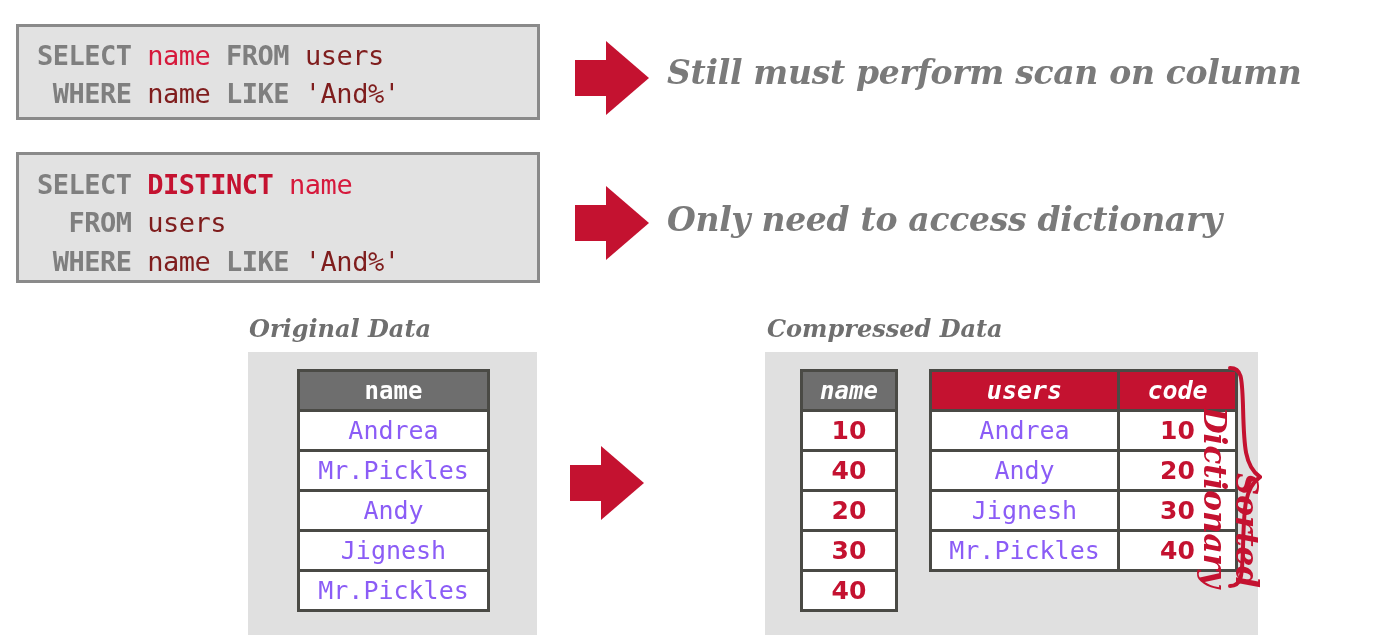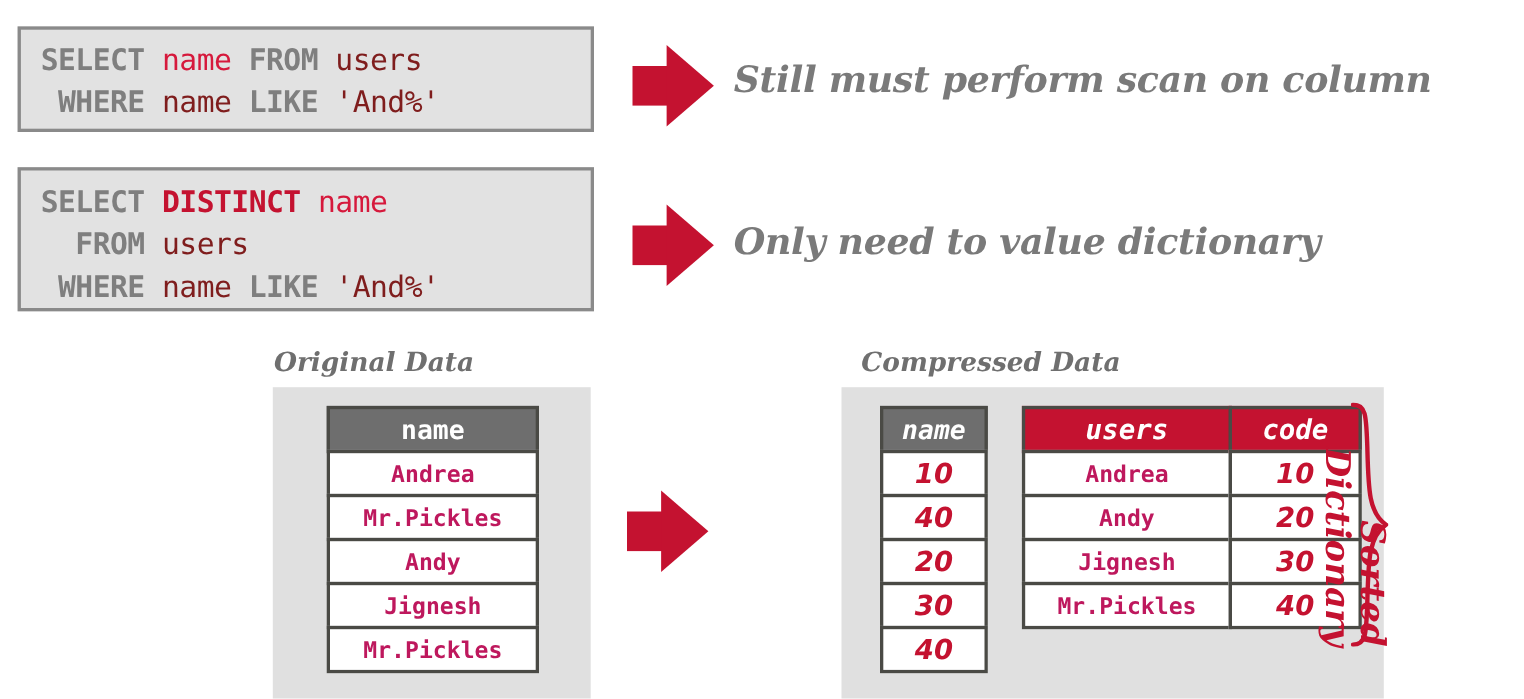--- a/index.html
+++ b/index.html
@@ -85,21 +85,21 @@
     position: absolute;
     font-family: "DejaVu Serif", serif;
     font-style: italic;
     font-weight: bold;
     color: #6f6f6f;
     font-size: 24px;
     white-space: nowrap;
     text-align: right;
   }
   #label-original   { left: 249px; top: 314px; }
-  #label-compressed { left: 767px; top: 314px; margin-left: 16px; }
+  #label-compressed { left: 767px; top: 314px; }
 
   
   .panel {
     position: absolute;
     background: #e0e0e0;
   }
   #panel-original   { left: 248px; top: 352px; width: 289px; height: 283px; }
   #panel-compressed { left: 765px; top: 352px; width: 493px; height: 283px; }
 
   
@@ -108,27 +108,26 @@
     border-collapse: separate;
     border-spacing: 0;
   }
   .tbl .cell {
     box-sizing: border-box;
     border: 3px solid #4a4a45;
     margin-top: -3px;
     background: #ffffff;
     text-align: center;
     font-family: "DejaVu Sans Mono", monospace;
-    font-size: 21px;
-    color: #be185d;
+    font-size: 25px;
+    color: #8b5cf6;
     height: 43px;
     line-height: 38px;
     white-space: nowrap;
     overflow: hidden;
-    font-weight: bold;
   }
   .tbl .cell:first-child { margin-top: 0; }
   .tbl .hdr {
     background: #6e6e6e;
     color: #ffffff;
     font-weight: bold;
     font-size: 24px;
   }
   .tbl .hdr-red {
     background: #c41230;
@@ -138,21 +137,20 @@
     font-size: 25px;
   }
   .tbl .hdr-ital {
     font-style: italic;
   }
   .tbl .num {
     color: #c41230;
     font-weight: bold;
     font-family: "DejaVu Sans", sans-serif;
     font-size: 25px;
-    font-style: italic;
   }
 
   #tbl-original   { left: 297px; top: 369px; width: 193px; }
   #tbl-codes      { left: 800px; top: 369px; width: 98px;  }
   #tbl-dict-value { left: 929px; top: 369px; width: 191px; }
   #tbl-dict-code  { left: 1117px; top: 369px; width: 121px; }
 
   
   #brace {
     position: absolute;
@@ -193,21 +191,21 @@
     <div class="arrowbody"></div>
   </div>
 <div class="arrow" id="arrow-2">
     <div class="arrowbody"></div>
   </div>
 <div class="arrow" id="arrow-3">
     <div class="arrowbody"></div>
   </div>
 
 <div class="callout" id="callout-1">Still must perform scan on column</div>
-<div class="callout" id="callout-2">Only need to value dictionary</div>
+<div class="callout" id="callout-2">Only need to access dictionary</div>
 
 <div class="panel-label" id="label-original">Original Data</div>
 <div class="panel-label" id="label-compressed">Compressed Data</div>
 
 <div class="panel" id="panel-original"></div>
 <div class="panel" id="panel-compressed"></div>
 
 <div class="tbl" id="tbl-original">
   <div class="cell hdr">name</div>
   <div class="cell">Andrea</div>

